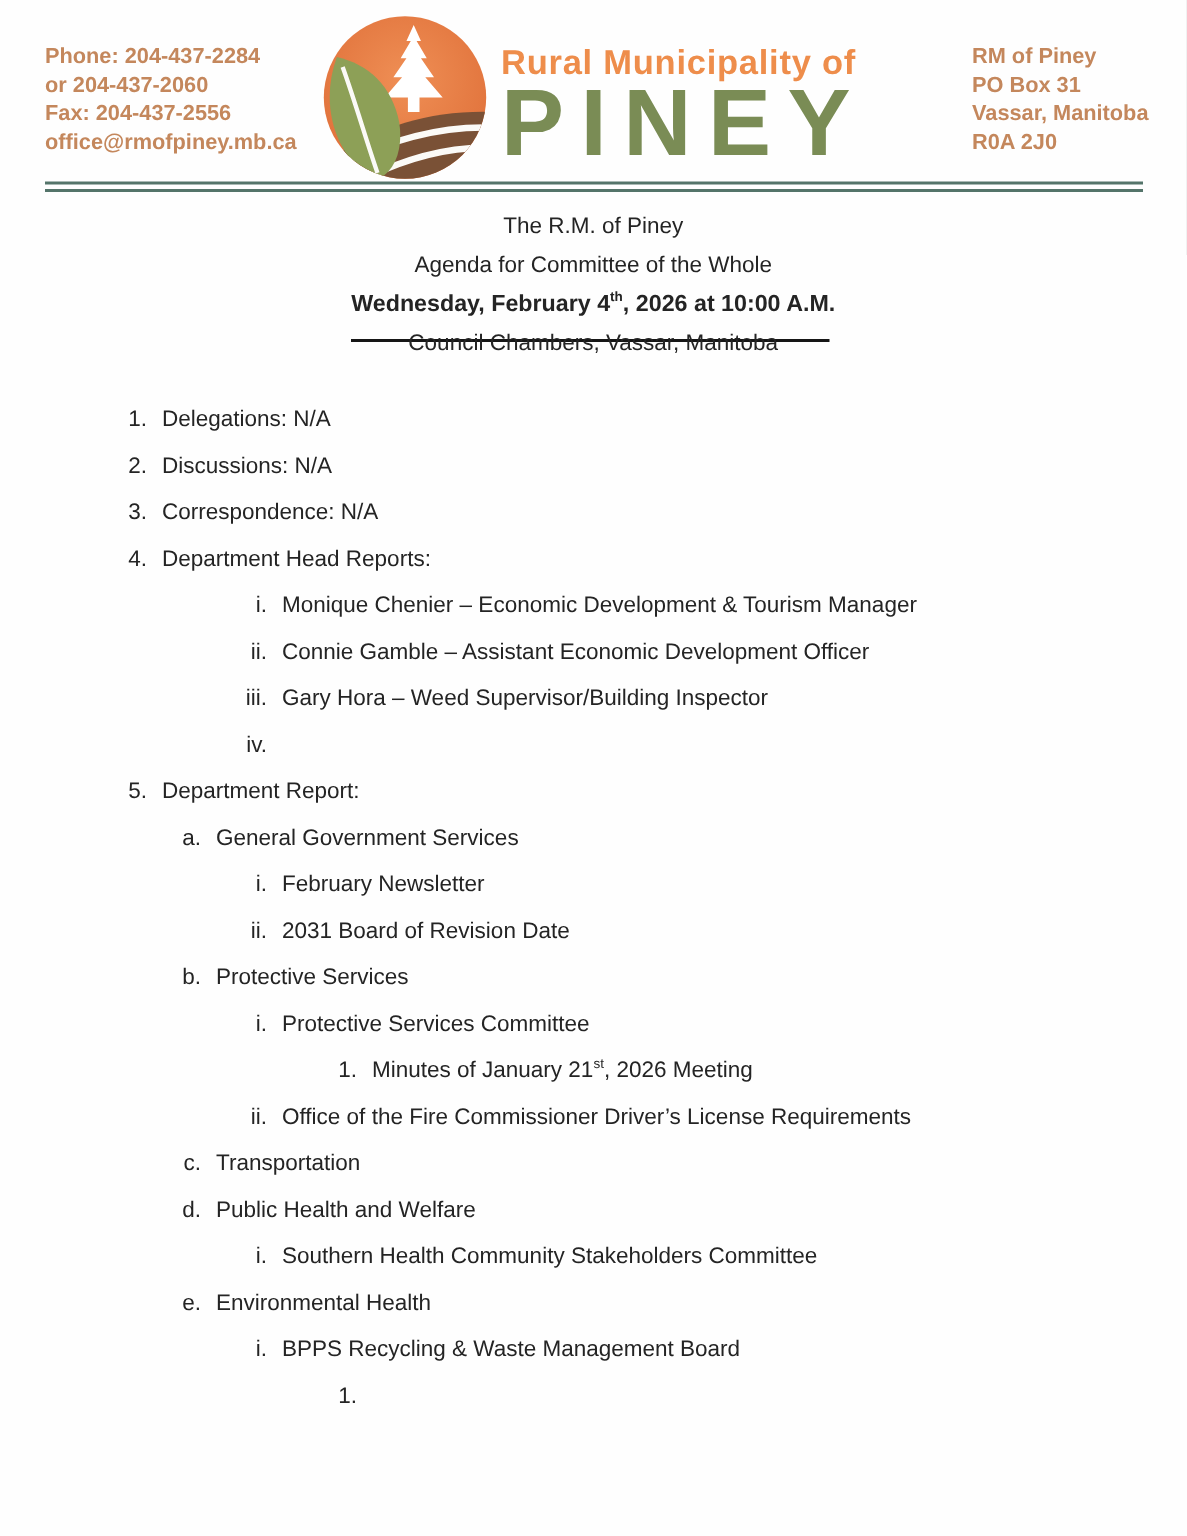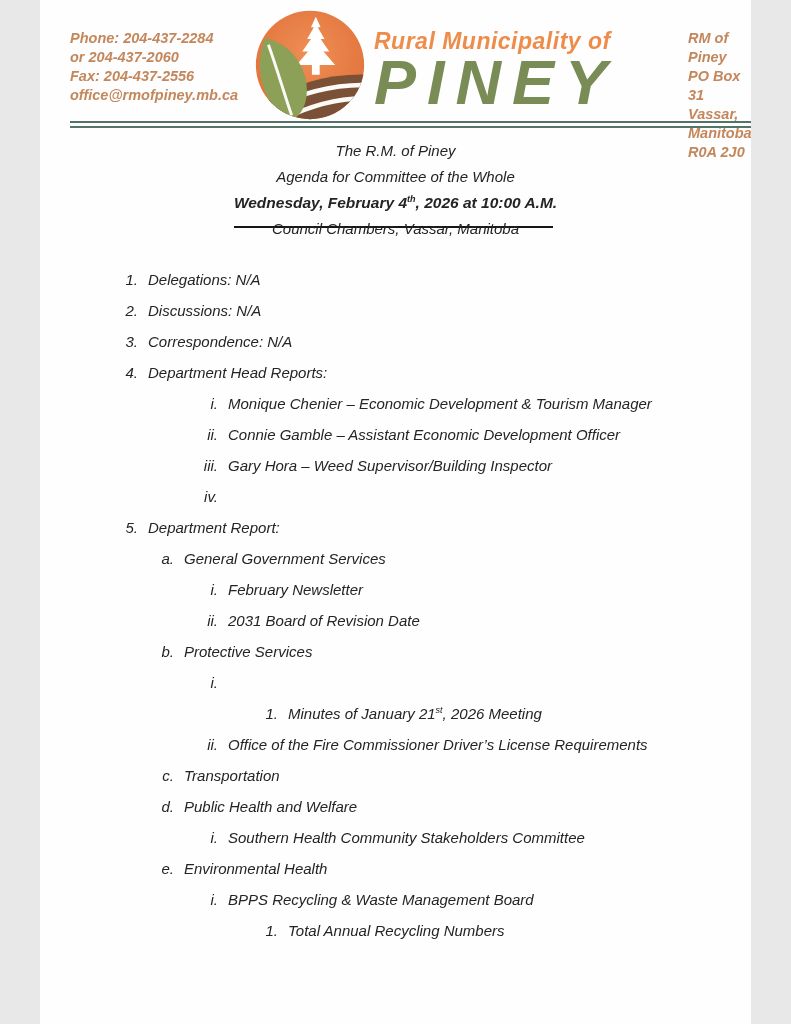--- a/index.html
+++ b/index.html
@@ -1,26 +1,25 @@
 <!DOCTYPE html>
 <html style="--accent-orange: #ee8d4b; --brand-green: #7a8c55; --contact-text: #c4875c; --rule-green: #54746a; --logo-orange: #e9814a; --logo-orange-deep: #dd6b35; --soil-brown: #7a5136; --leaf-green: #8da057;"><head>
 <meta charset="utf-8">
 <style>
   * { margin: 0; padding: 0; box-sizing: border-box; }
   html, body { background: #e8e8e8; }
   .page {
     position: relative;
-    width: 711px;
+    width: 791px;
     height: 1024px;
     margin: 0 auto;
     background: #fefefe;
     font-family: "Liberation Sans", sans-serif;
     color: #242424;
     overflow: hidden;
-    font-style: italic;
   }
 
   
   .contact {
     position: absolute;
     left: 30px; top: 29px;
     font-size: 14.5px;
     font-weight: bold;
     line-height: 19px;
     color: var(--contact-text);
@@ -226,20 +225,21 @@
       <div class="agenda-row level-3">
         <span class="marker">ii.</span>
         <span class="text">2031 Board of Revision Date</span>
       </div>
       <div class="agenda-row level-2">
         <span class="marker">b.</span>
         <span class="text">Protective Services</span>
       </div>
       <div class="agenda-row level-3">
         <span class="marker">i.</span>
+        <span class="text">Protective Services Committee</span>
       </div>
       <div class="agenda-row level-4">
         <span class="marker">1.</span>
         <span class="text">Minutes of January 21<sup>st</sup>, 2026 Meeting</span>
       </div>
       <div class="agenda-row level-3">
         <span class="marker">ii.</span>
         <span class="text">Office of the Fire Commissioner Driver’s License Requirements</span>
       </div>
       <div class="agenda-row level-2">
@@ -257,17 +257,16 @@
       <div class="agenda-row level-2">
         <span class="marker">e.</span>
         <span class="text">Environmental Health</span>
       </div>
       <div class="agenda-row level-3">
         <span class="marker">i.</span>
         <span class="text">BPPS Recycling &amp; Waste Management Board</span>
       </div>
       <div class="agenda-row level-4">
         <span class="marker">1.</span>
-        <span class="text">Total Annual Recycling Numbers</span>
       </div>
     </section>
 
 </div>
 
 </body></html>

